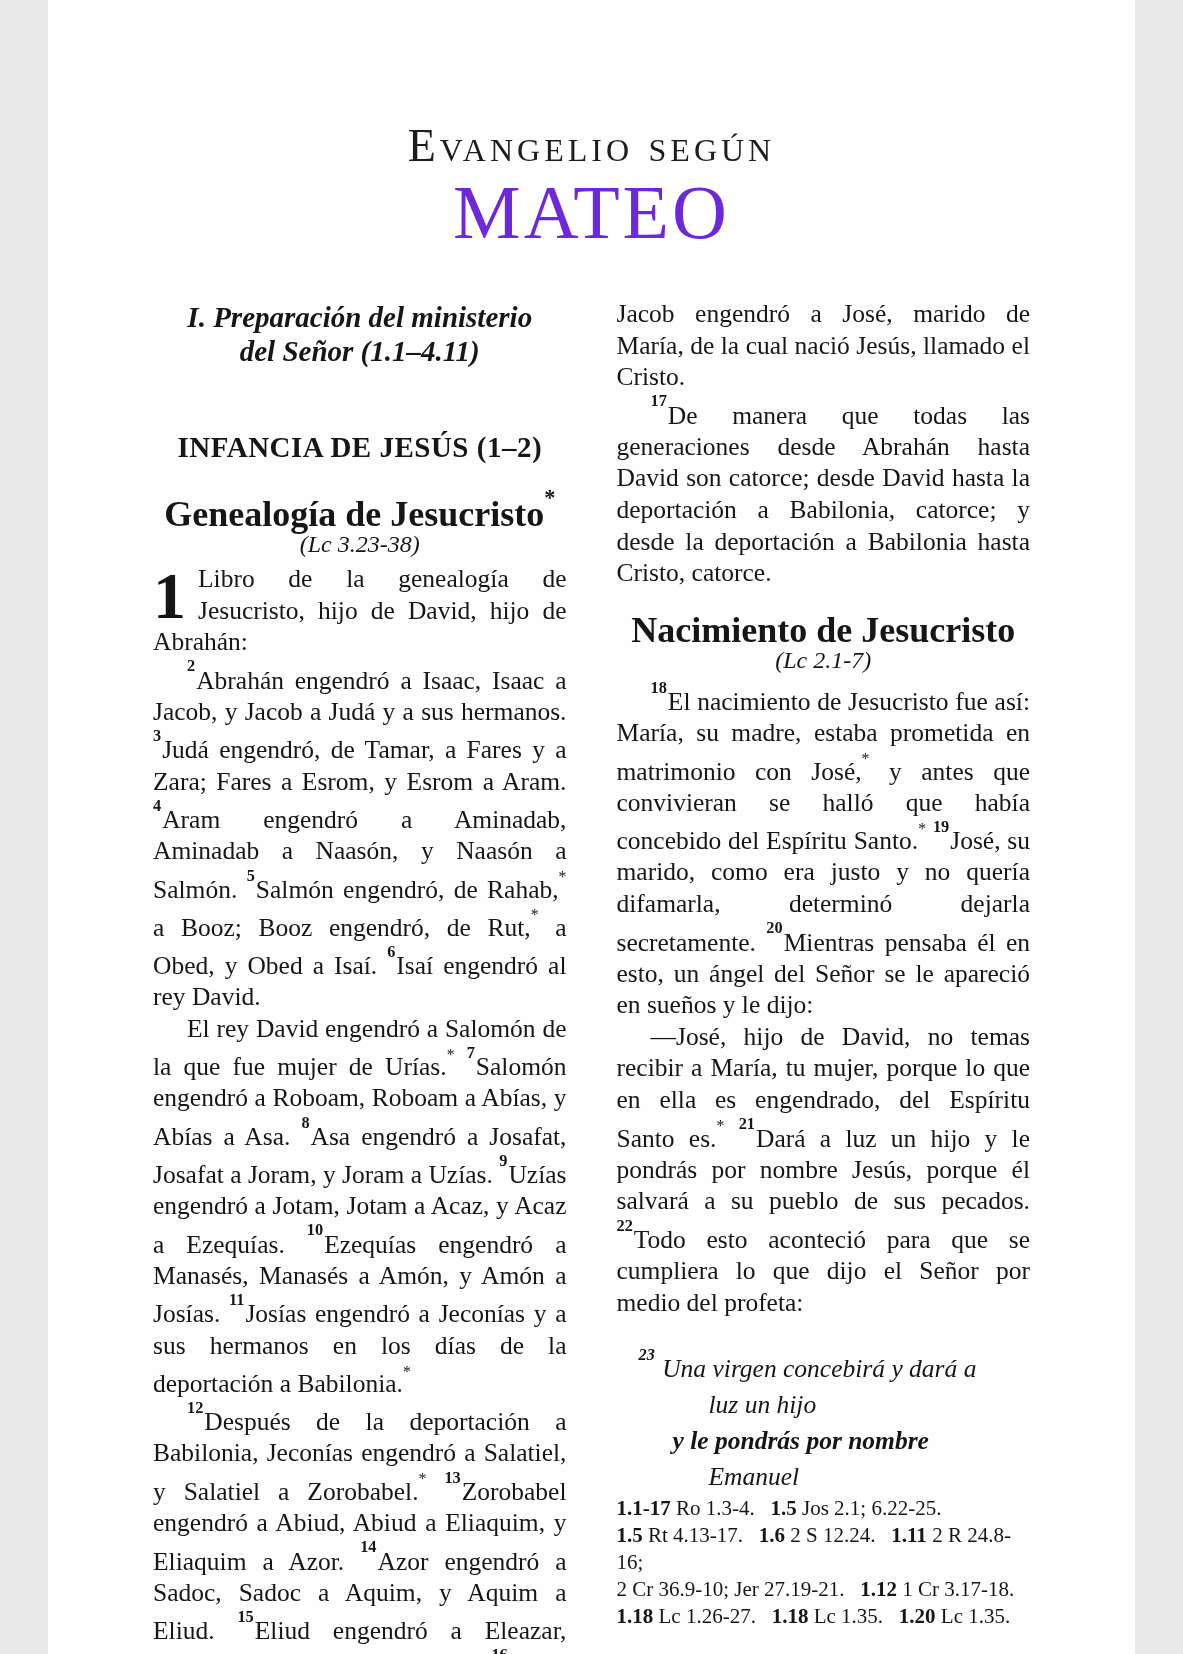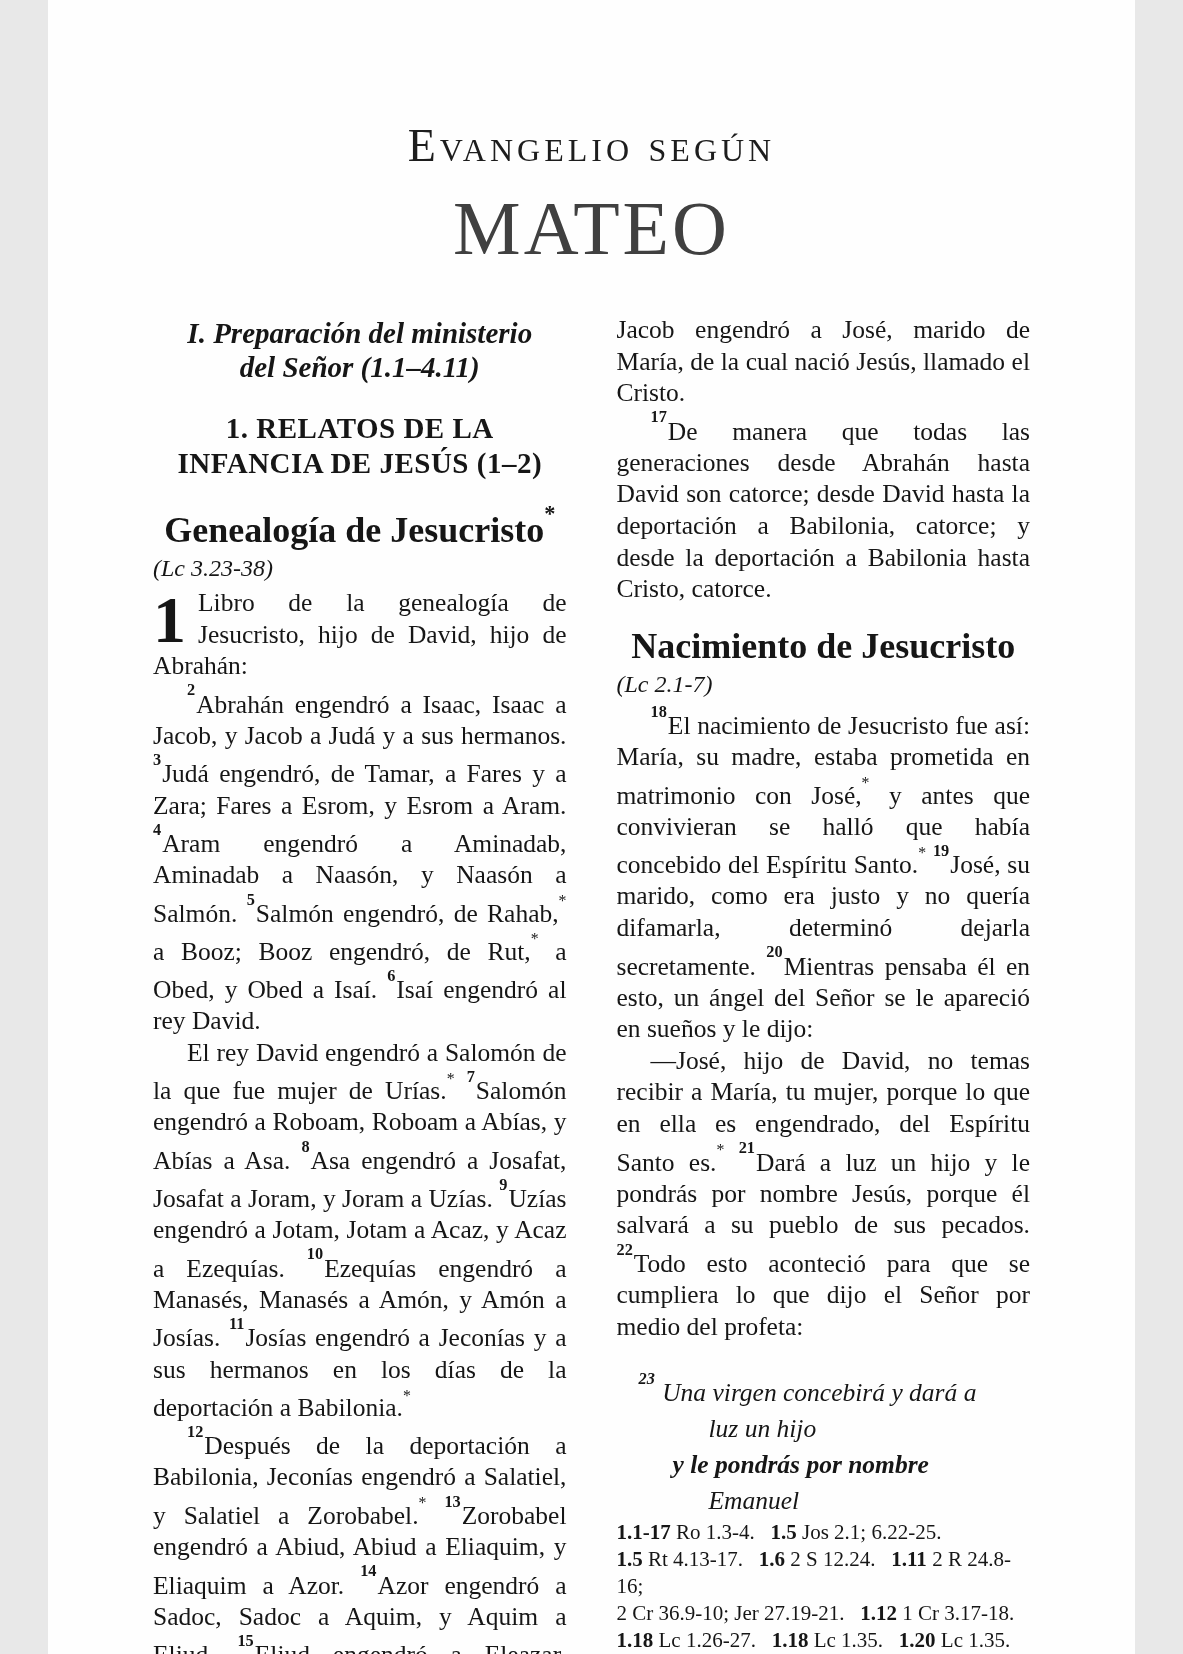--- a/index.html
+++ b/index.html
@@ -17,22 +17,22 @@
   header { text-align:center; }
   .kicker {
     font-variant:small-caps;
     font-size:46px; line-height:48px;
     letter-spacing:4px;
     color:#1d1d1d;
   }
   .title {
     font-size:76px; line-height:80px;
     letter-spacing:3px;
-    margin-top:18px;
-    color:#404040;
+    margin-top:2px;
+    color:#6d28d9;
   }
   .cols { display:flex; gap:50px; margin-top:46px; }
   .col { flex:1; min-width:0; }
 
   .part {
     font-style:italic; font-weight:bold;
     font-size:29px; line-height:34px;
     text-align:center; margin:2px 0 0;
   }
   .sect {
@@ -42,21 +42,21 @@
     letter-spacing:0.5px;
   }
   .peri {
     font-weight:bold;
     font-size:36px; line-height:32px;
     text-align:center; margin:25px 0 0;
   }
   .ref {
     font-style:italic;
     font-size:24px; line-height:28px;
-    margin:8px 0 5px;
+    text-align:center; margin:0 0 5px;
   }
 
   p.body {
     margin:0;
     text-align:justify;
     font-size:25.5px;
     line-height:31.6px;
   }
   p.ind { text-indent:34px; }
   p.stretch-last { text-align-last:justify; }
@@ -99,21 +99,21 @@
   </header>
 
   <div class="cols">
 
     <div class="col">
       <h2 class="part">
         <span>I. Preparación del ministerio</span><br>
         <span>del Señor (1.1–4.11)</span>
       </h2>
       <h2 class="sect">
-        <span>1. RELATOS DE LA</span><br>
+        <br>
         <span>INFANCIA DE JESÚS (1–2)</span>
       </h2>
       <h3 class="peri">Genealogía de Jesucristo<sup class="st">*</sup></h3>
       <div class="ref">(Lc 3.23-38)</div>
 
       <p class="body stretch-last">
         <span class="dropcap">1</span><span>Libro de la genealogía de Jesucristo, hijo de David, hijo de Abrahán:</span>
       </p>
       <p class="body ind"><sup class="vn">2</sup>Abrahán engendró a Isaac, Isaac a Jacob, y Jacob a Judá y a sus hermanos. <sup class="vn">3</sup>Judá engendró, de Tamar, a Fares y a Zara; Fares a Esrom, y Esrom a Aram. <sup class="vn">4</sup>Aram engendró a Aminadab, Aminadab a Naasón, y Naasón a Salmón. <sup class="vn">5</sup>Salmón engendró, de Rahab,<sup class="st">*</sup> a Booz; Booz engendró, de Rut,<sup class="st">*</sup> a Obed, y Obed a Isaí. <sup class="vn">6</sup>Isaí engendró al rey David.</p>
       <p class="body ind">El rey David engendró a Salomón de la que fue mujer de Urías.<sup class="st">*</sup> <sup class="vn">7</sup>Salomón engendró a Roboam, Roboam a Abías, y Abías a Asa. <sup class="vn">8</sup>Asa engendró a Josafat, Josafat a Joram, y Joram a Uzías. <sup class="vn">9</sup>Uzías engendró a Jotam, Jotam a Acaz, y Acaz a Ezequías. <sup class="vn">10</sup>Ezequías engendró a Manasés, Manasés a Amón, y Amón a Josías. <sup class="vn">11</sup>Josías engendró a Jeconías y a sus hermanos en los días de la deportación a Babilonia.<sup class="st">*</sup></p>

